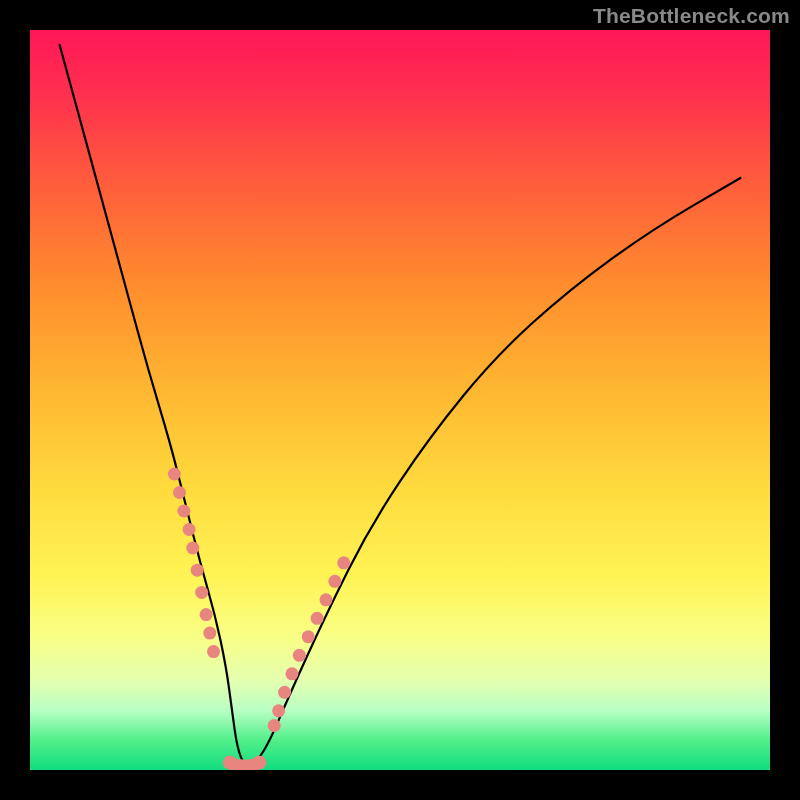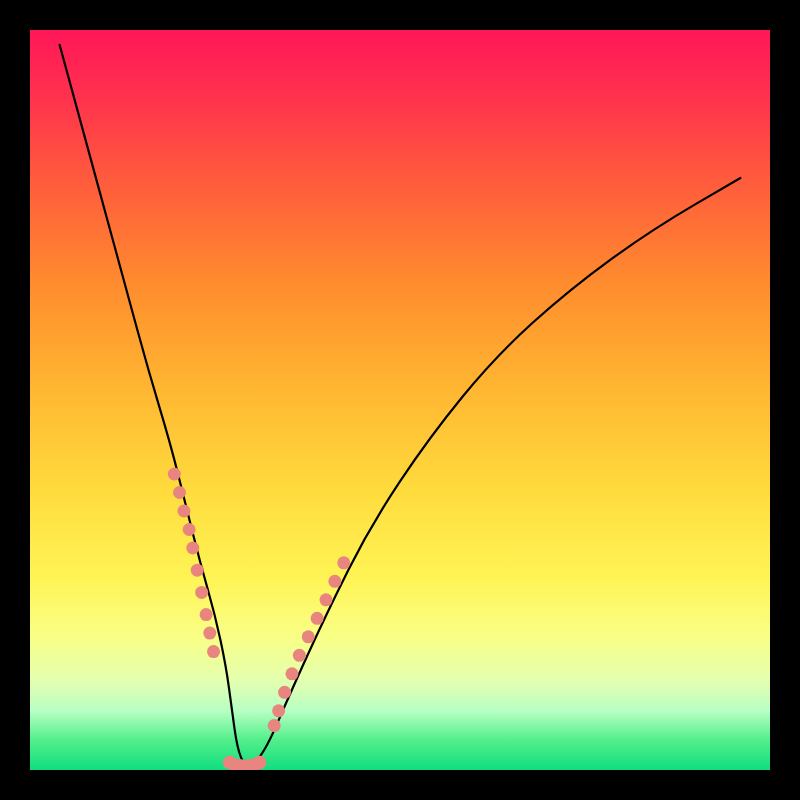--- a/index.html
+++ b/index.html
@@ -100,13 +100,14 @@
           <circle cx="199.80" cy="732.60" r="7" fill="#e8857f"></circle>
           <circle cx="205.72" cy="735.56" r="7" fill="#e8857f"></circle>
           <circle cx="211.64" cy="736.30" r="7" fill="#e8857f"></circle>
           <circle cx="217.56" cy="736.30" r="7" fill="#e8857f"></circle>
           <circle cx="223.48" cy="735.56" r="7" fill="#e8857f"></circle>
           <circle cx="229.40" cy="732.60" r="7" fill="#e8857f"></circle>
         </g>
     </svg>
   </div>
 
+  <div class="watermark">TheBottleneck.com</div>
 </div>
 
 </body></html>

